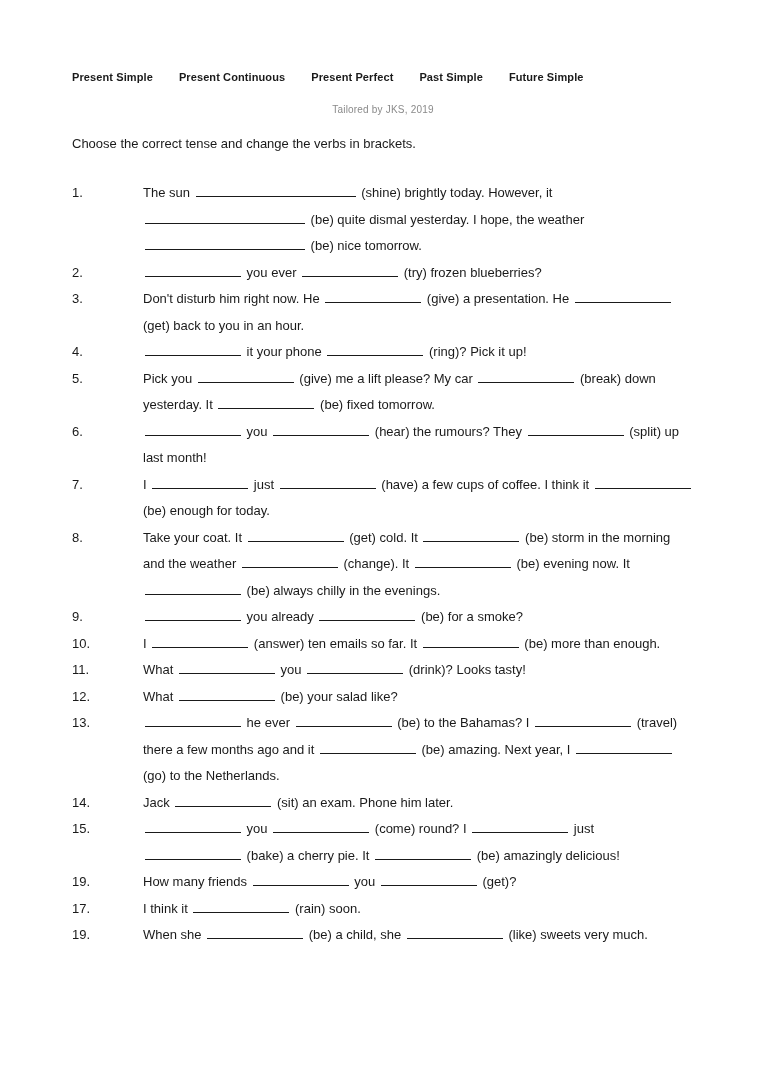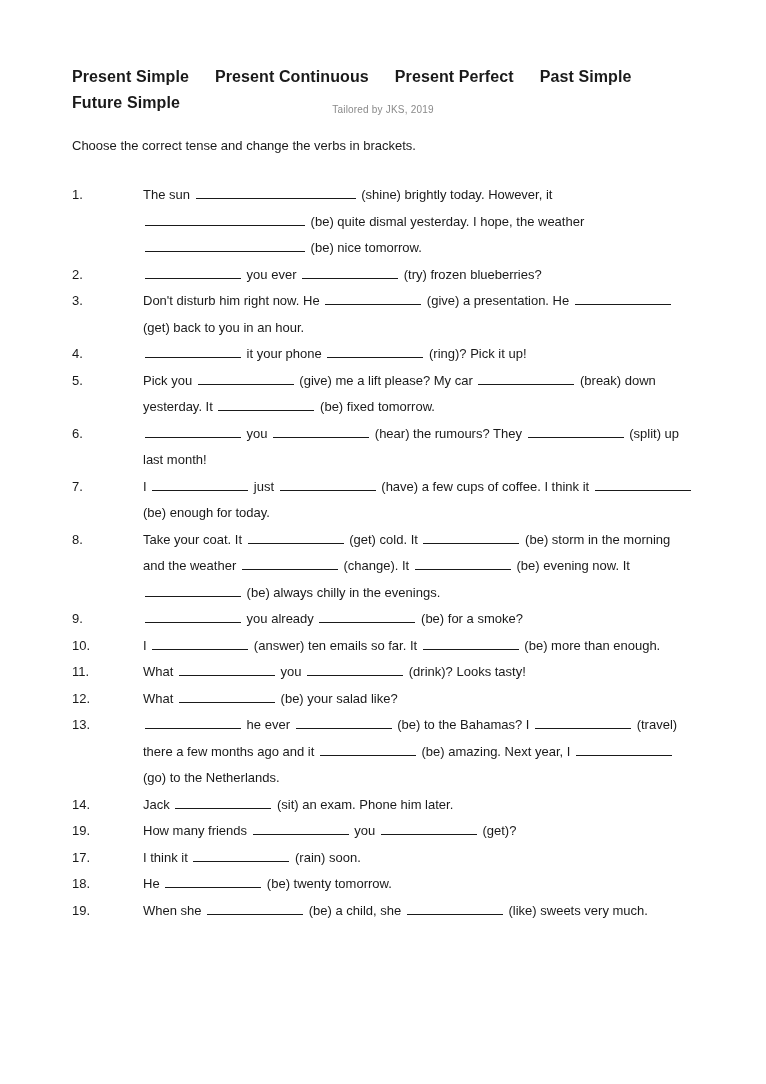--- a/index.html
+++ b/index.html
@@ -27,34 +27,34 @@
     top: 40px;
     left: 0;
     right: 0;
     text-align: center;
     font-size: 10px;
     color: #8a8a8a;
     letter-spacing: 0.2px;
   }
   .tense-header {
     margin-top: 64px;
-    font-size: 16px;
+    font-size: 11px;
     font-weight: bold;
     line-height: 26px;
     letter-spacing: 0.1px;
   }
   .tense-header span.t {
     display: inline-block;
     margin-right: 26px;
     white-space: nowrap;
   }
   .tense-header span.t:last-child { margin-right: 0; }
 
   .instruction {
-    margin-top: 20px;
+    margin-top: 44px;
     font-size: 13px;
     line-height: 20px;
   }
 
   ol.questions {
     margin: 26px 0 0 0;
     padding: 0;
     list-style: none;
     counter-reset: q;
   }
@@ -149,30 +149,30 @@
       </li>
       <li>
         <span class="num">13.</span>
         <span class="txt"><span class="blank w2"></span><span> he ever </span><span class="blank w2"></span><span> (be) to the Bahamas? I </span><span class="blank w2"></span><span> (travel) there a few months ago and it </span><span class="blank w2"></span><span> (be) amazing. Next year, I </span><span class="blank w2"></span><span> (go) to the Netherlands.</span></span>
       </li>
       <li>
         <span class="num">14.</span>
         <span class="txt"><span>Jack </span><span class="blank w2"></span><span> (sit) an exam. Phone him later.</span></span>
       </li>
       <li>
+        <span class="num">15.</span>
+        <span class="txt"><span class="blank w2"></span><span> you </span><span class="blank w2"></span><span> (come) round? I </span><span class="blank w2"></span><span> just </span><span class="blank w2"></span><span> (bake) a cherry pie. It </span><span class="blank w2"></span><span> (be) amazingly delicious!</span></span>
+      </li>
+      <li>
         <span class="num">19.</span>
         <span class="txt"><span>How many friends </span><span class="blank w2"></span><span> you </span><span class="blank w2"></span><span> (get)?</span></span>
       </li>
       <li>
         <span class="num">17.</span>
         <span class="txt"><span>I think it </span><span class="blank w2"></span><span> (rain) soon.</span></span>
-      </li>
-      <li>
-        <span class="num">18.</span>
-        <span class="txt"><span>He </span><span class="blank w2"></span><span> (be) twenty tomorrow.</span></span>
       </li>
       <li>
         <span class="num">19.</span>
         <span class="txt"><span>When she </span><span class="blank w2"></span><span> (be) a child, she </span><span class="blank w2"></span><span> (like) sweets very much.</span></span>
       </li>
     </ol>
 
 </div>
 
 </body></html>

